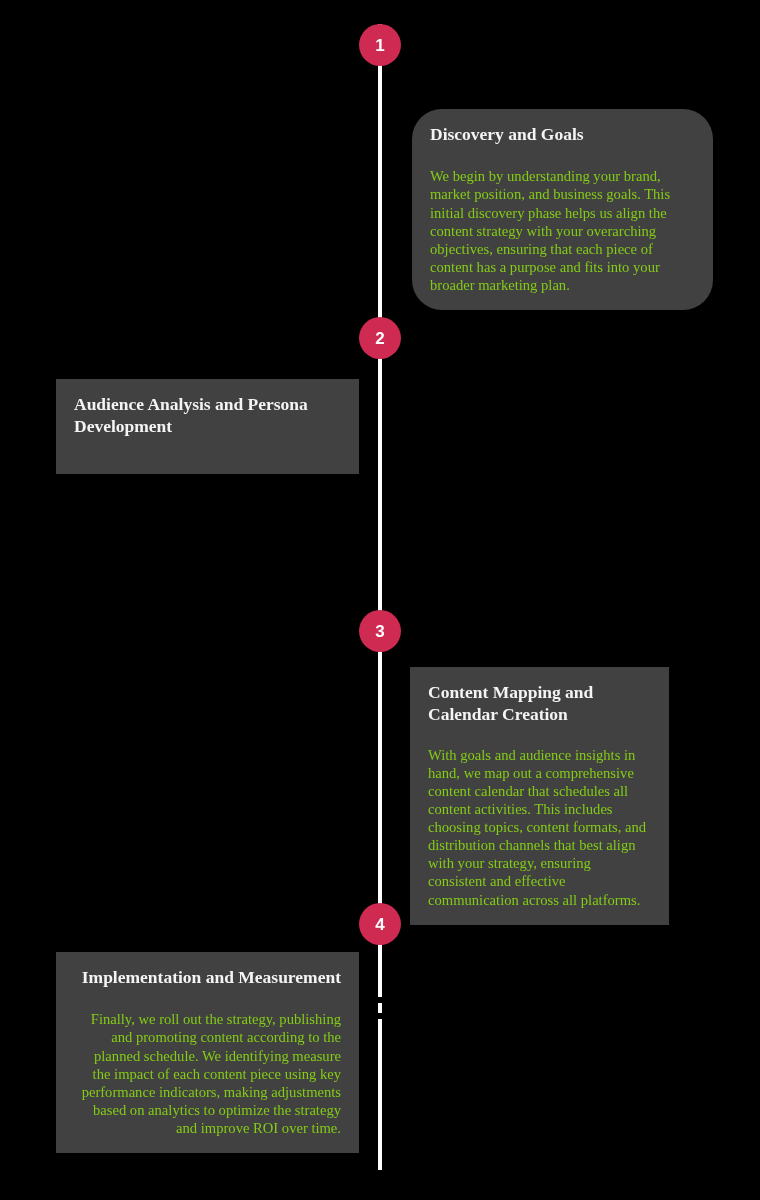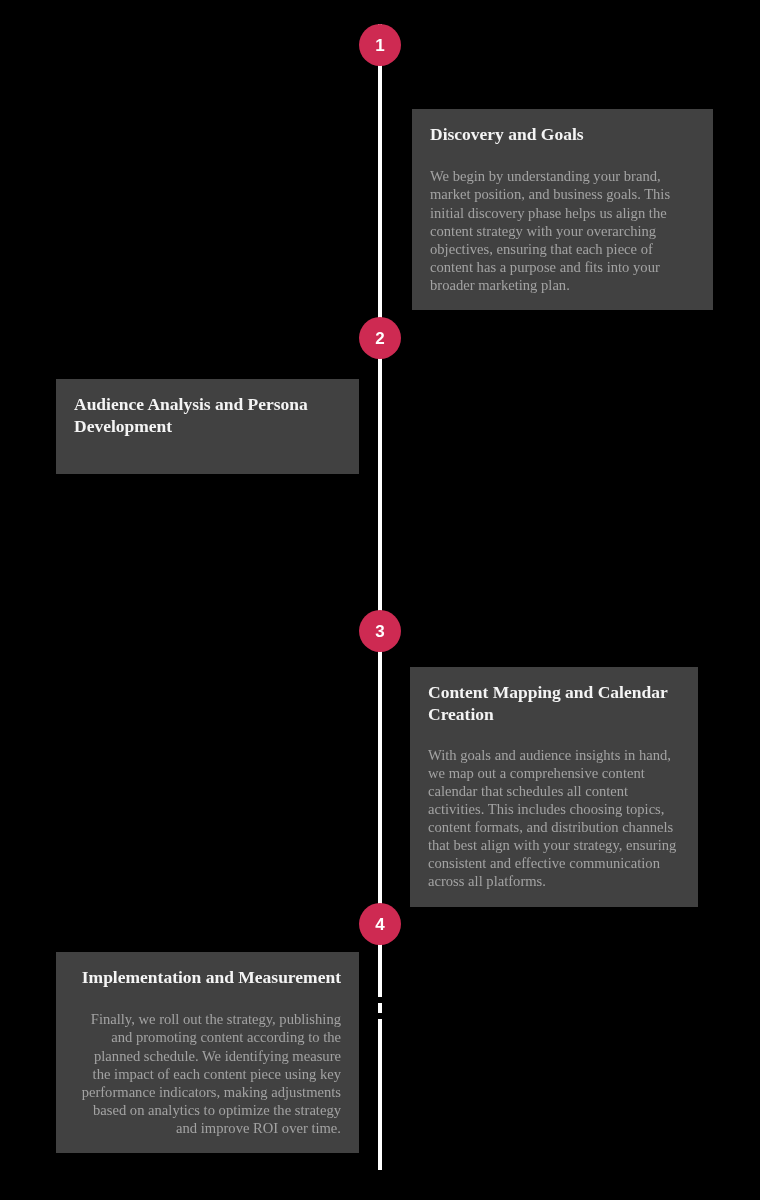--- a/index.html
+++ b/index.html
@@ -65,26 +65,26 @@
     font-weight: 700;
     font-size: 17.5px;
     line-height: 1.28;
     color: #f4f4f4;
     margin-bottom: 22px;
   }
   .card-body {
     font-family: "Liberation Serif", serif;
     font-size: 14.6px;
     line-height: 1.24;
-    color: #a3a3a3;
+    color: #84cc16;
   }
 
-  .card-1 { left: 412px; top: 109px;  width: 301px; }
+  .card-1 { left: 412px; top: 109px;  width: 301px; border-radius: 30px; }
   .card-2 { left: 56px;  top: 379px;  width: 303px; }
-  .card-3 { left: 410px; top: 667px;  width: 288px; }
+  .card-3 { left: 410px; top: 667px;  width: 259px; }
   .card-4 { left: 56px;  top: 952px;  width: 303px; text-align: right; }
 
   .card-2 .card-title,
   .card-3 .card-title { margin-bottom: 20px; }
 </style>
 </head>
 <body>
 
 <div id="timeline-root">
 

